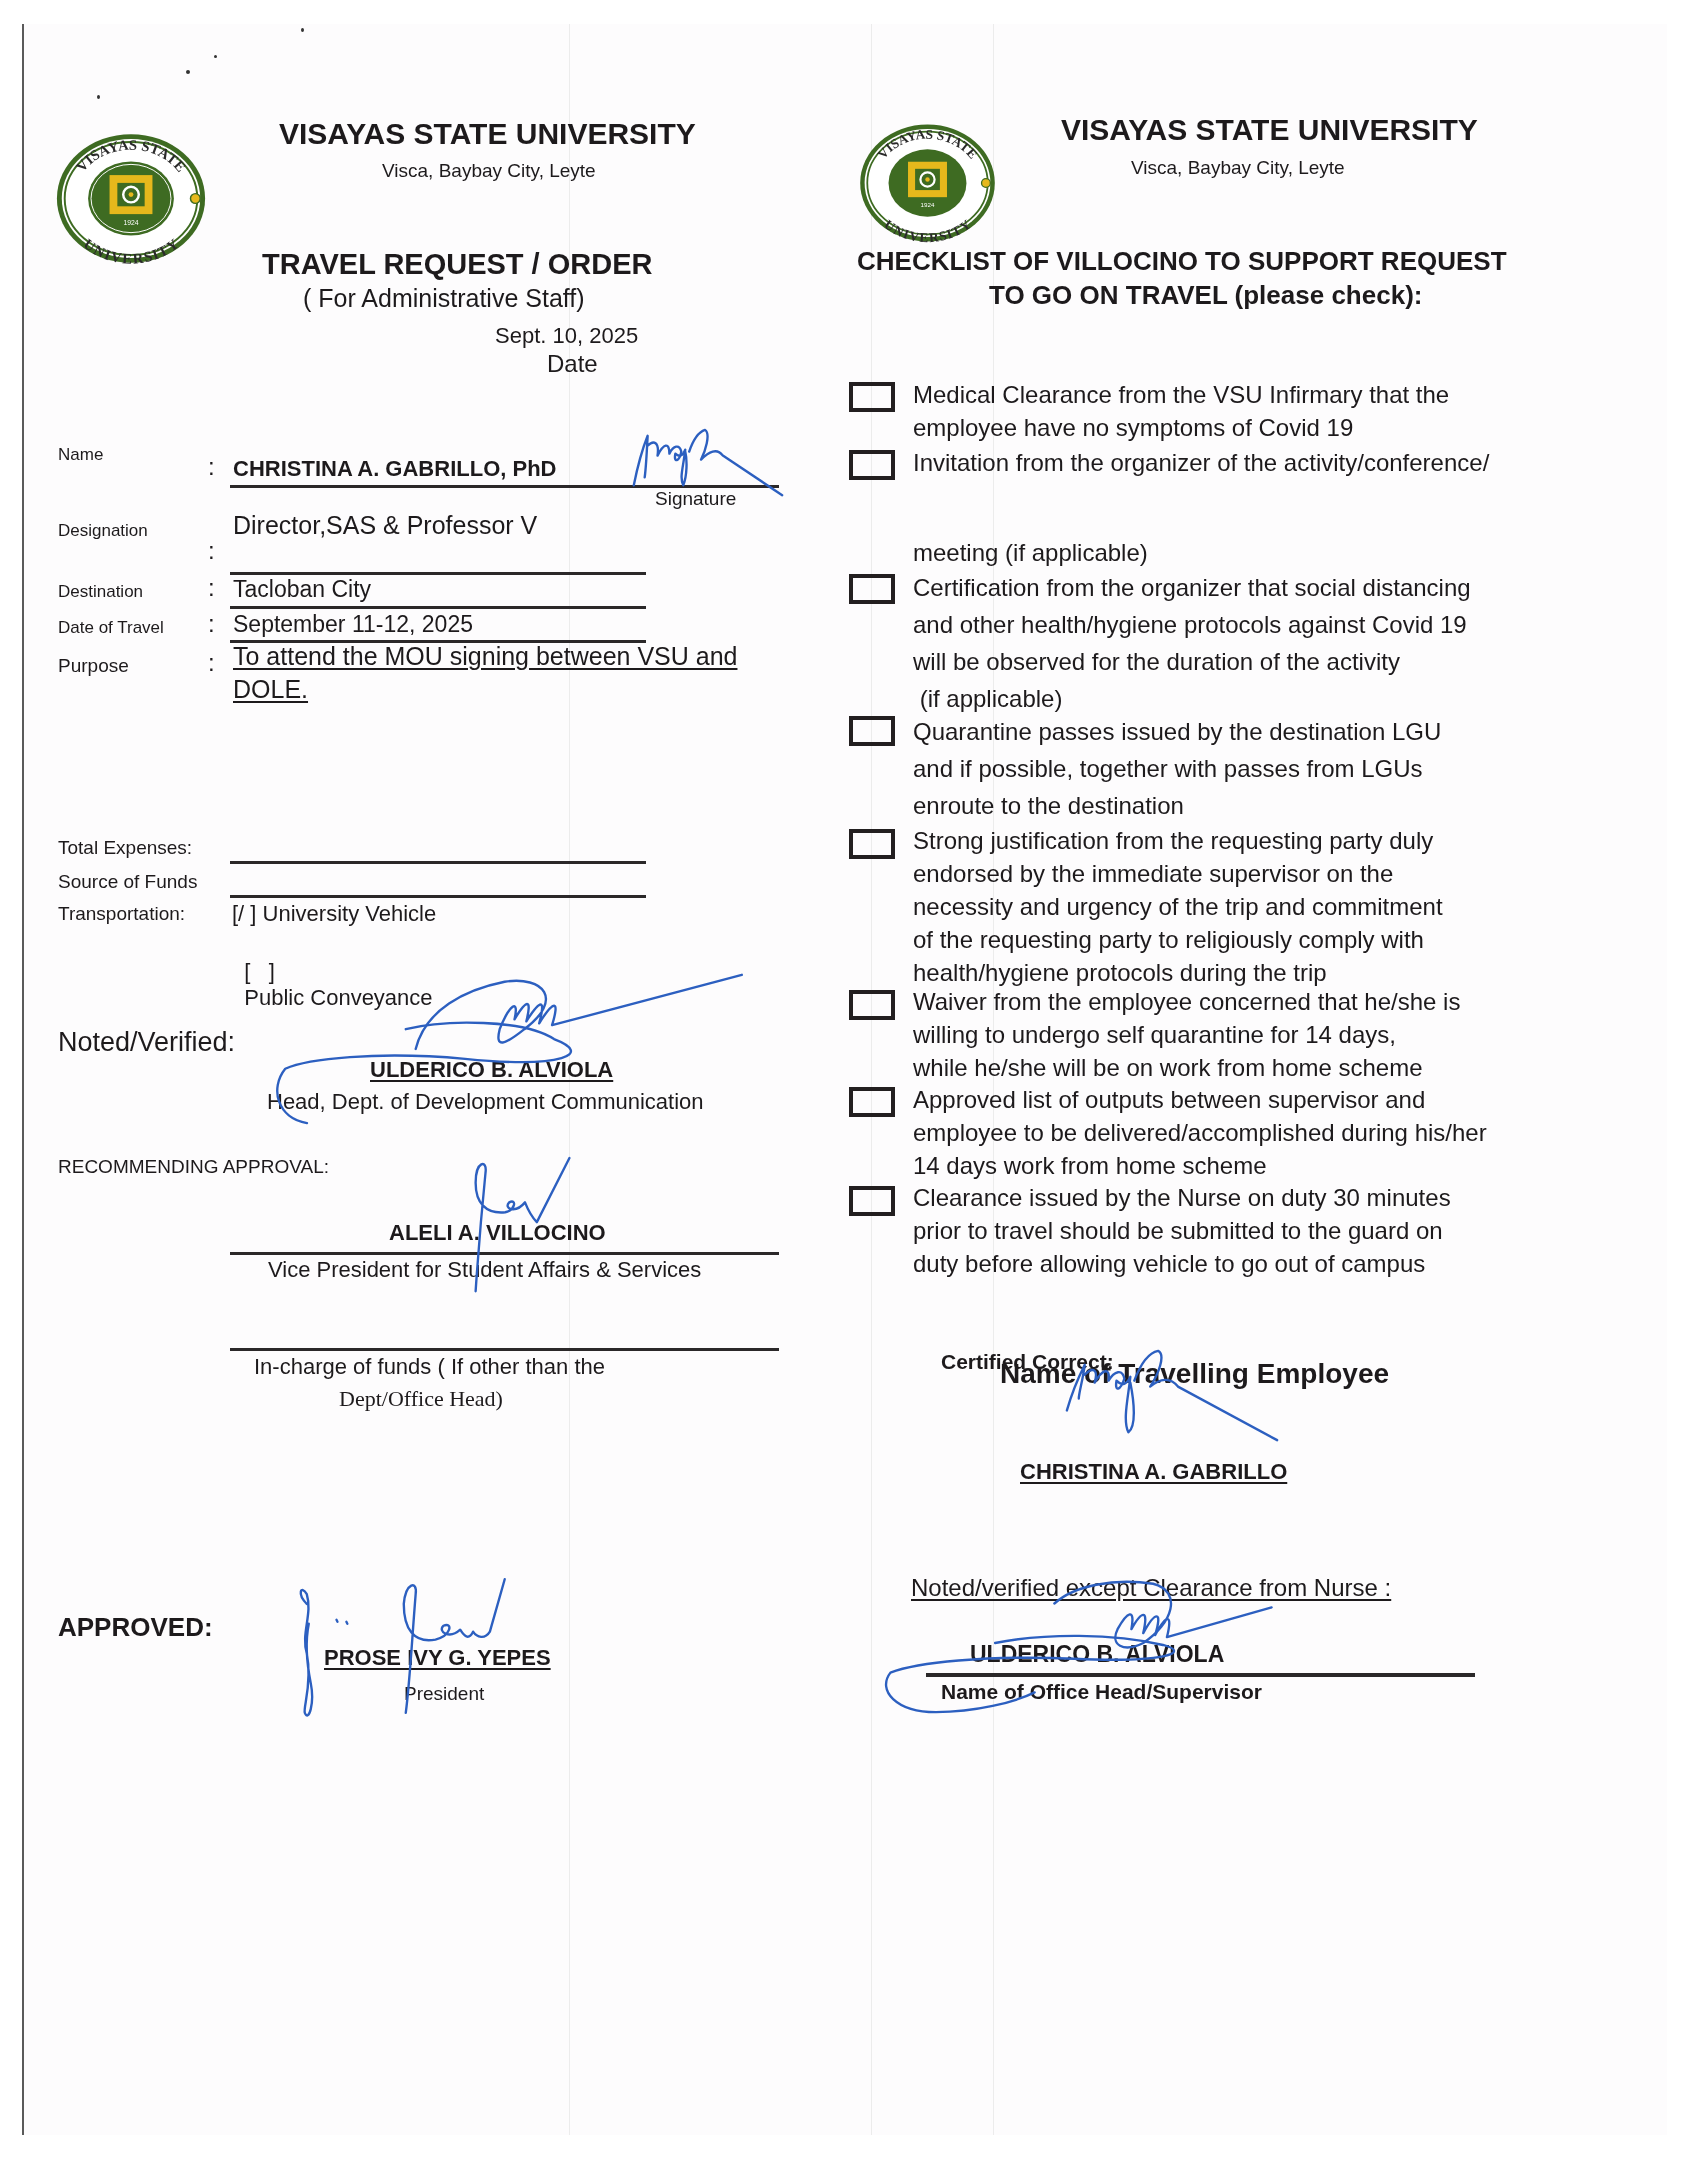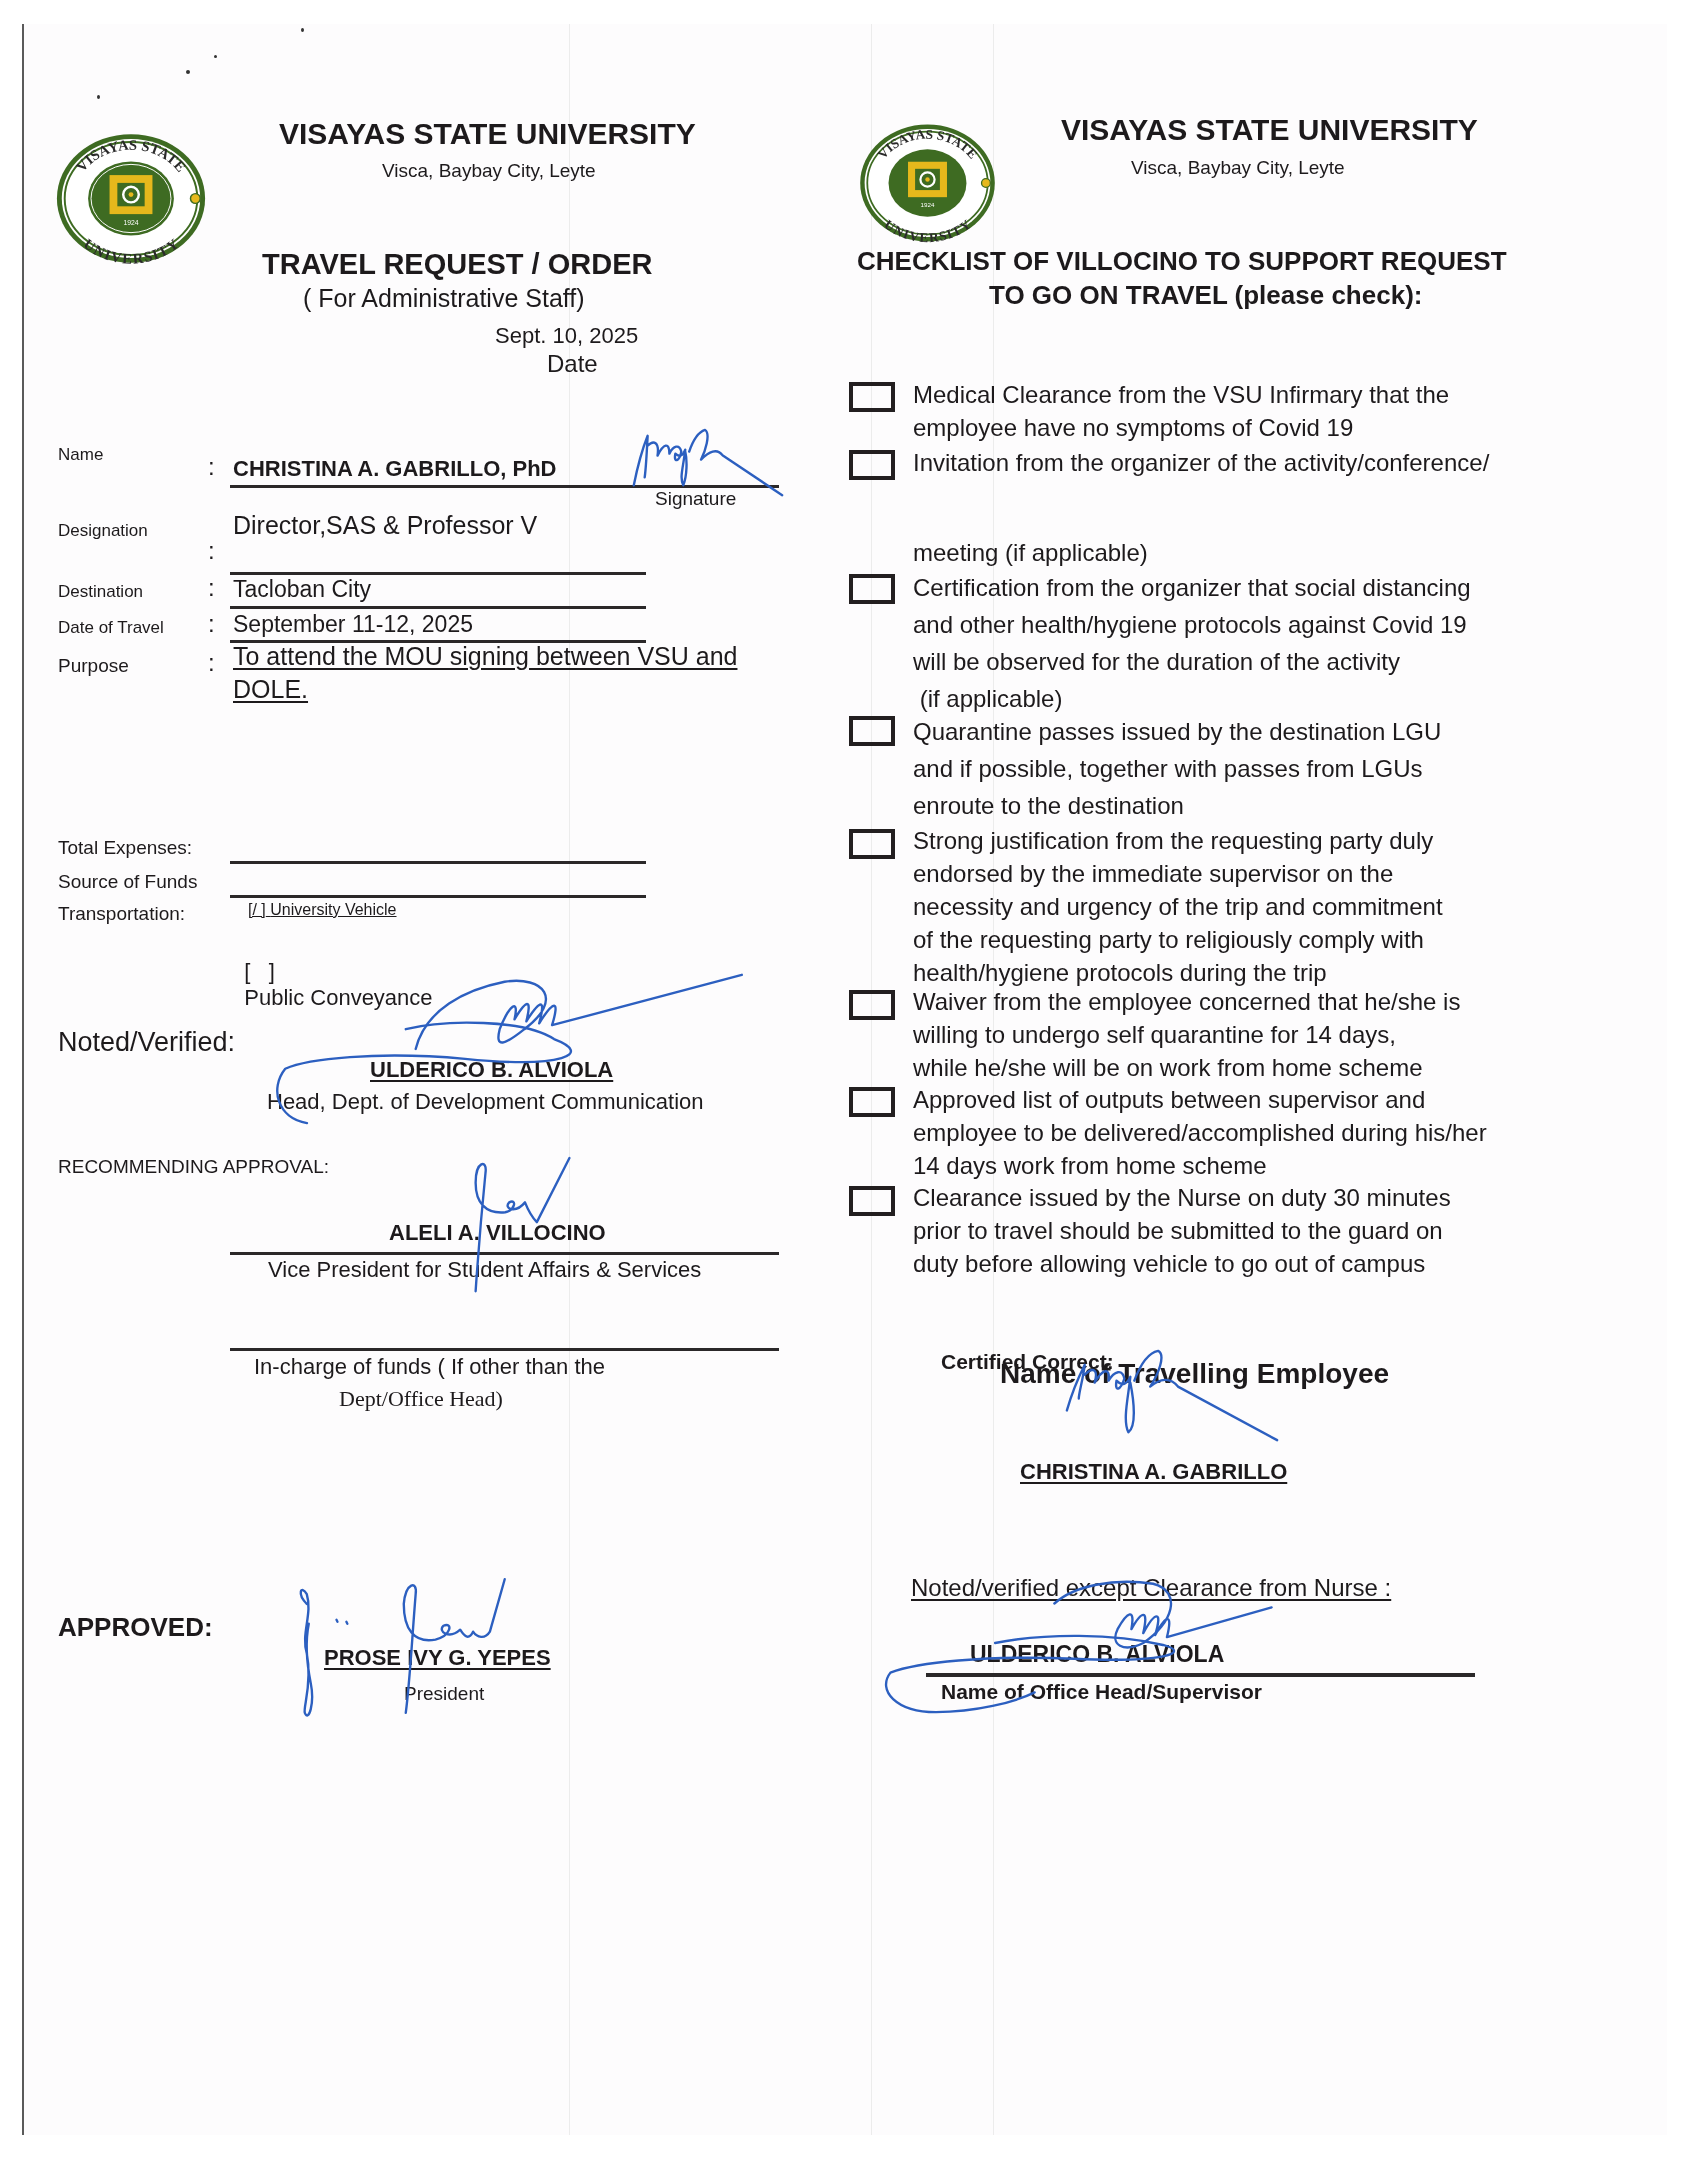--- a/index.html
+++ b/index.html
@@ -93,21 +93,21 @@
 <div class="abs" style="left:208px;top:649px;font-size:24px;">:</div>
 <div class="abs u" style="left:233px;top:642px;font-size:25px;">To attend the MOU signing between VSU and</div>
 <div class="abs u" style="left:233px;top:675px;font-size:25px;">DOLE.</div>
 
 <div class="abs" style="left:58px;top:837px;font-size:19px;">Total Expenses:</div>
 <div class="rule" style="left:230px;top:861px;width:416px;"></div>
 <div class="abs" style="left:58px;top:871px;font-size:19px;">Source of Funds</div>
 <div class="rule" style="left:230px;top:895px;width:416px;"></div>
 
 <div class="abs" style="left:58px;top:903px;font-size:19px;">Transportation:</div>
-<div class="abs" style="left:248px;top:901px;font-size:16px;text-decoration:underline;">
+<div class="abs" style="left:232px;top:901px;font-size:22px;">
   <span>[/ ]</span>
   <span>University Vehicle</span>
 </div>
 <div class="abs" style="left:232px;top:933px;font-size:22px;white-space:pre;">
   <span>[   ]</span>
   <span>Public Conveyance</span>
 </div>
 
 <div class="abs" style="left:58px;top:1027px;font-size:27px;">Noted/Verified:</div>
 <div class="abs bold u" style="left:370px;top:1057px;font-size:22px;">ULDERICO B. ALVIOLA</div>

